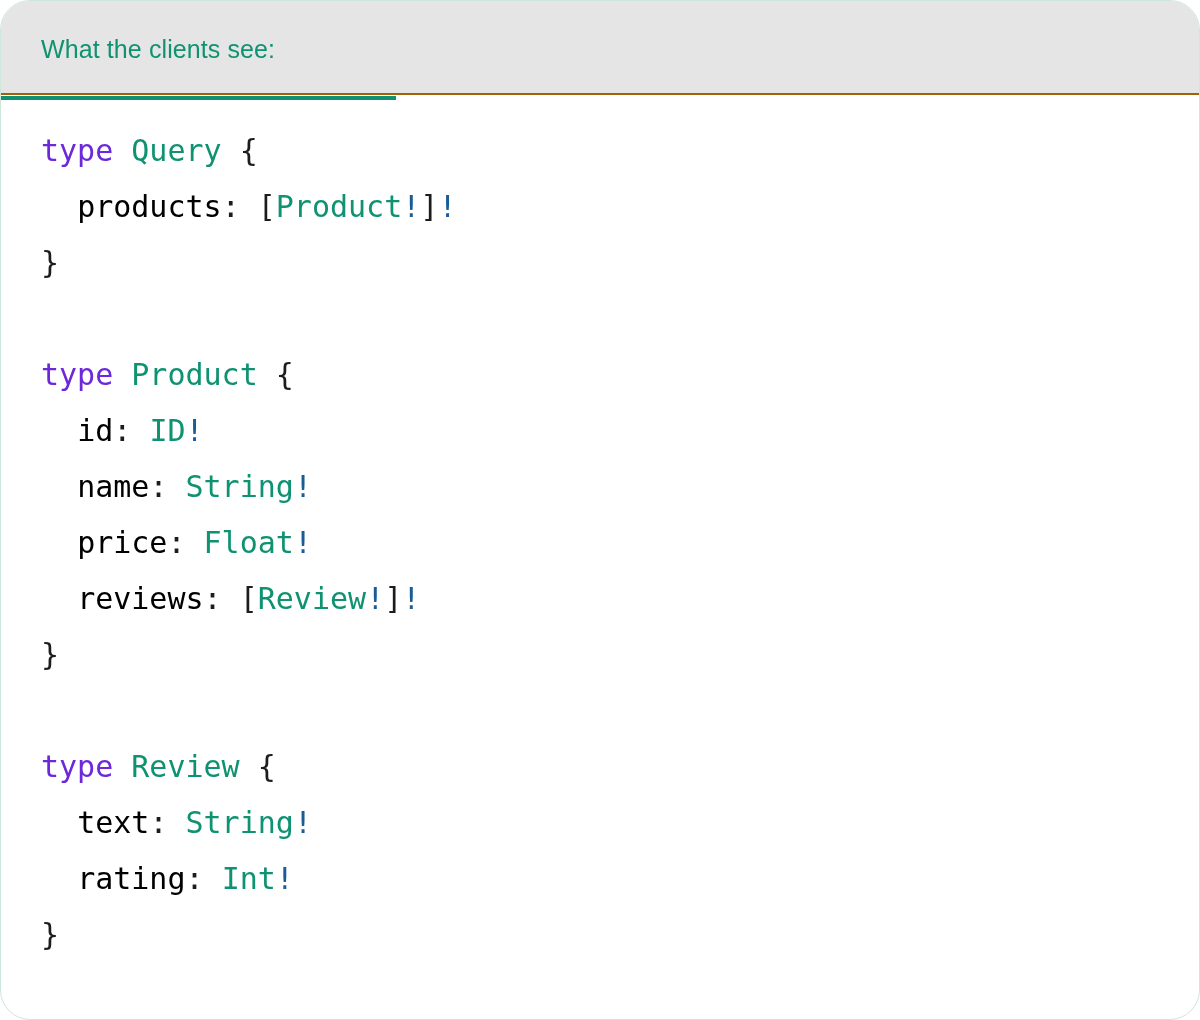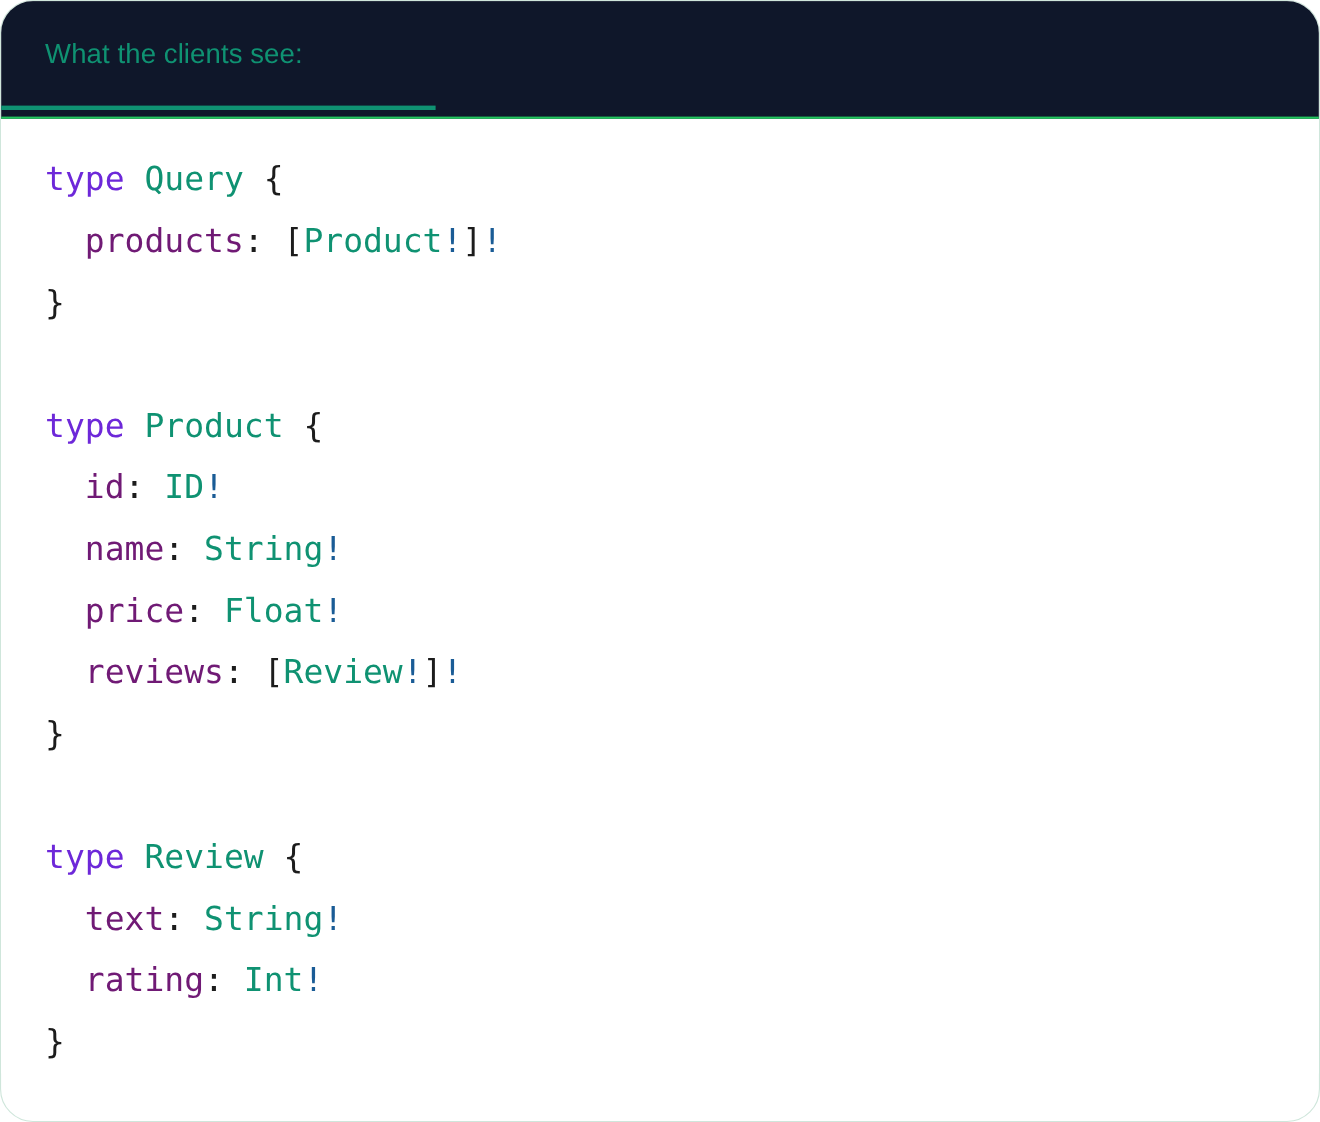--- a/index.html
+++ b/index.html
@@ -22,23 +22,23 @@
     height: 1020px;
     background: #ffffff;
     border: 1px solid #cfe6db;
     border-radius: 30px;
     overflow: hidden;
   }
 
   
   .tabbar {
     position: relative;
-    height: 107px;
-    background: #0f172a;
-    border-bottom: 2px solid #22c55e;
+    height: 94px;
+    background: #e5e5e5;
+    border-bottom: 2px solid #a16207;
     box-sizing: border-box;
   }
   .tab {
     position: absolute;
     left: 0;
     top: 0;
     width: 395px;
     height: 97px;
     box-sizing: border-box;
     display: flex;
@@ -81,21 +81,21 @@
   }
   .code-line {
     height: 56px;
     white-space: pre;
   }
   .code-line.blank { height: 56px; }
 
   .tok-kw    { color: #6d28d9; }   
   .tok-type  { color: #0f9272; }   
   .tok-punct { color: #1c1c1c; }   
-  .tok-field { color: #701a75; }   
+  .tok-field { color: #000000; }   
   .tok-bang  { color: #1a5c96; }   
 </style>
 </head>
 <body>
 
 <div class="card">
 
   <div class="tabbar">
     <div class="tab">
       <span class="tab-label">What the clients see:</span>

